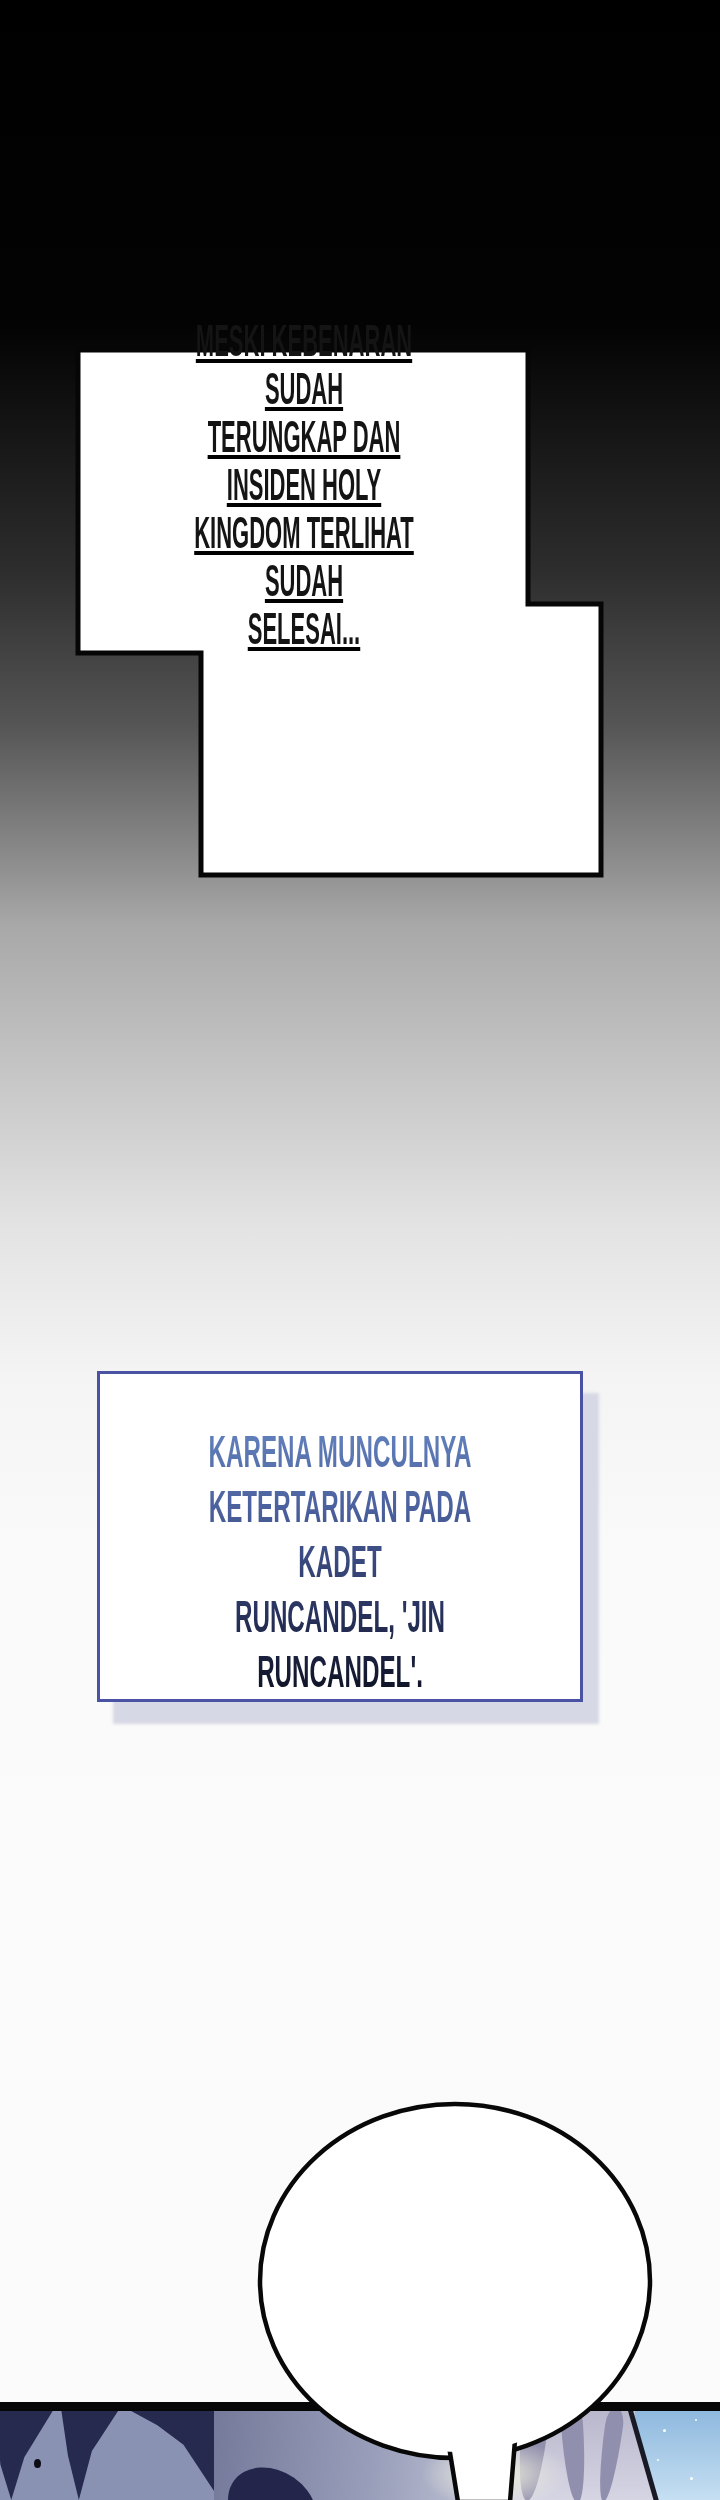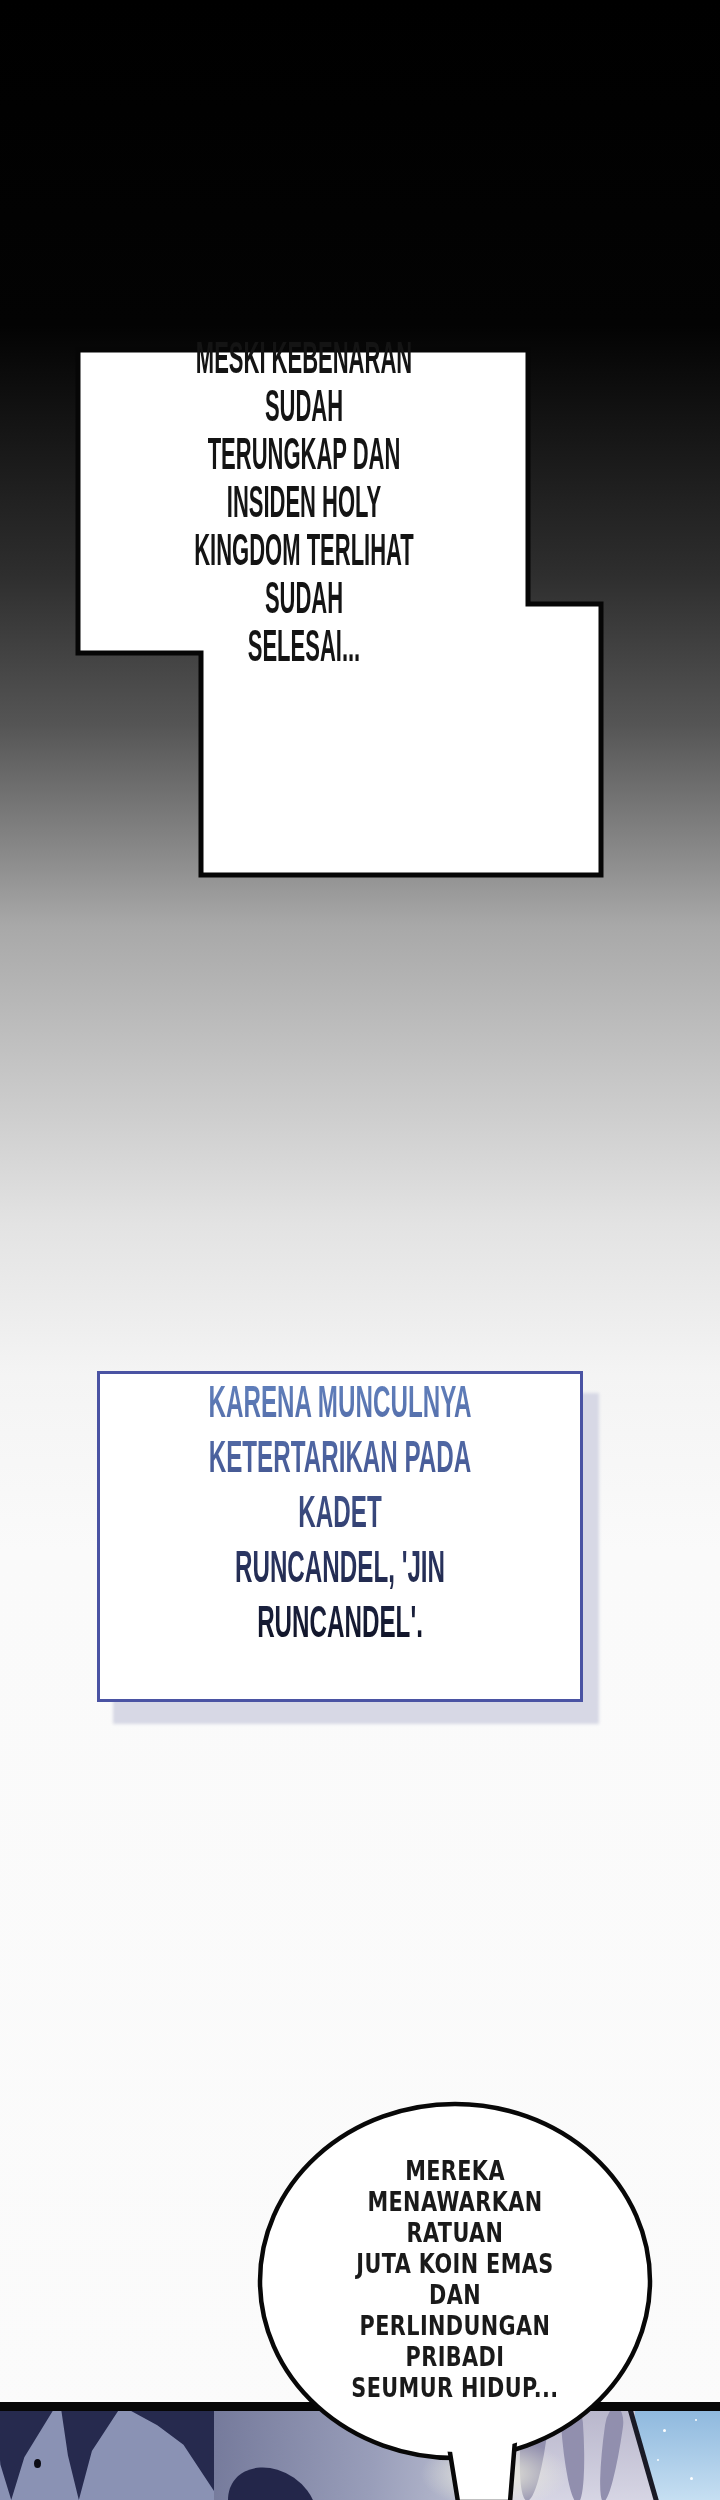--- a/index.html
+++ b/index.html
@@ -9,37 +9,37 @@
       #000000 0%, #030303 13%, #2e2e2e 23%, #555555 29%, #888888 34%,
       #a8a8a8 37%, #c6c6c6 43%, #e3e3e3 49%, #f4f4f4 55%, #fafafa 62%, #fbfbfb 100%);
     font-family:"Liberation Sans",sans-serif;
   }
 
   
   .overlay{position:absolute;left:0;top:0;z-index:3;pointer-events:none;}
 
   
   .txt{
-    position:absolute;z-index:4;display:flex;align-items:center;justify-content:center;
-    text-align:center;white-space:pre-line;
+    position:absolute;z-index:4;display:flex;align-items:flex-end;justify-content:center;
+    text-align:center;white-space:pre-line;text-decoration:underline;
   }
   .cond{display:inline-block;white-space:pre-line;transform-origin:50% 50%;}
 
   .t1{left:78px;top:350px;width:452px;height:303px;}
   .t1 .cond{font-weight:bold;font-size:44px;line-height:48px;color:#141414;transform:scaleX(.50);width:900px;}
 
   .t2{left:200px;top:603px;width:405px;height:272px;}
   .t2 .cond{font-weight:bold;font-size:47px;line-height:57px;color:#0f0f0f;transform:scaleX(.52);width:800px;}
 
   
   .box3{
     position:absolute;left:97px;top:1371px;width:480px;height:325px;z-index:2;
     background:#ffffff;border:3px solid #4a53a3;
     box-shadow:16px 22px 3px #d7d8e5;
-    display:flex;align-items:flex-start;justify-content:center;text-align:center;
+    display:flex;align-items:flex-end;justify-content:center;text-align:center;
   }
   .box3 .cond{
     font-weight:bold;font-size:44px;line-height:55px;transform:scaleX(.55);width:880px;
     background:linear-gradient(180deg,#6383bf 0%,#4a5f9b 32%,#2c3765 64%,#0d1020 100%);
     -webkit-background-clip:text;background-clip:text;color:transparent;
   }
 
   
   .bt{left:295px;top:2150px;width:320px;height:260px;}
   .bt .cond{
@@ -117,21 +117,14 @@
 RUNCANDEL, 'JIN RUNCANDEL'.</span>
   </div>
 
   <div class="txt t1">
     <span class="cond">MESKI KEBENARAN SUDAH
 TERUNGKAP DAN INSIDEN HOLY
 KINGDOM TERLIHAT SUDAH
 SELESAI...</span>
   </div>
 
-  <div class="txt bt">
-    <span class="cond">MEREKA
-MENAWARKAN RATUAN
-JUTA KOIN EMAS DAN
-PERLINDUNGAN PRIBADI
-SEUMUR HIDUP...</span>
-  </div>
 
 </div>
 
 </body></html>

